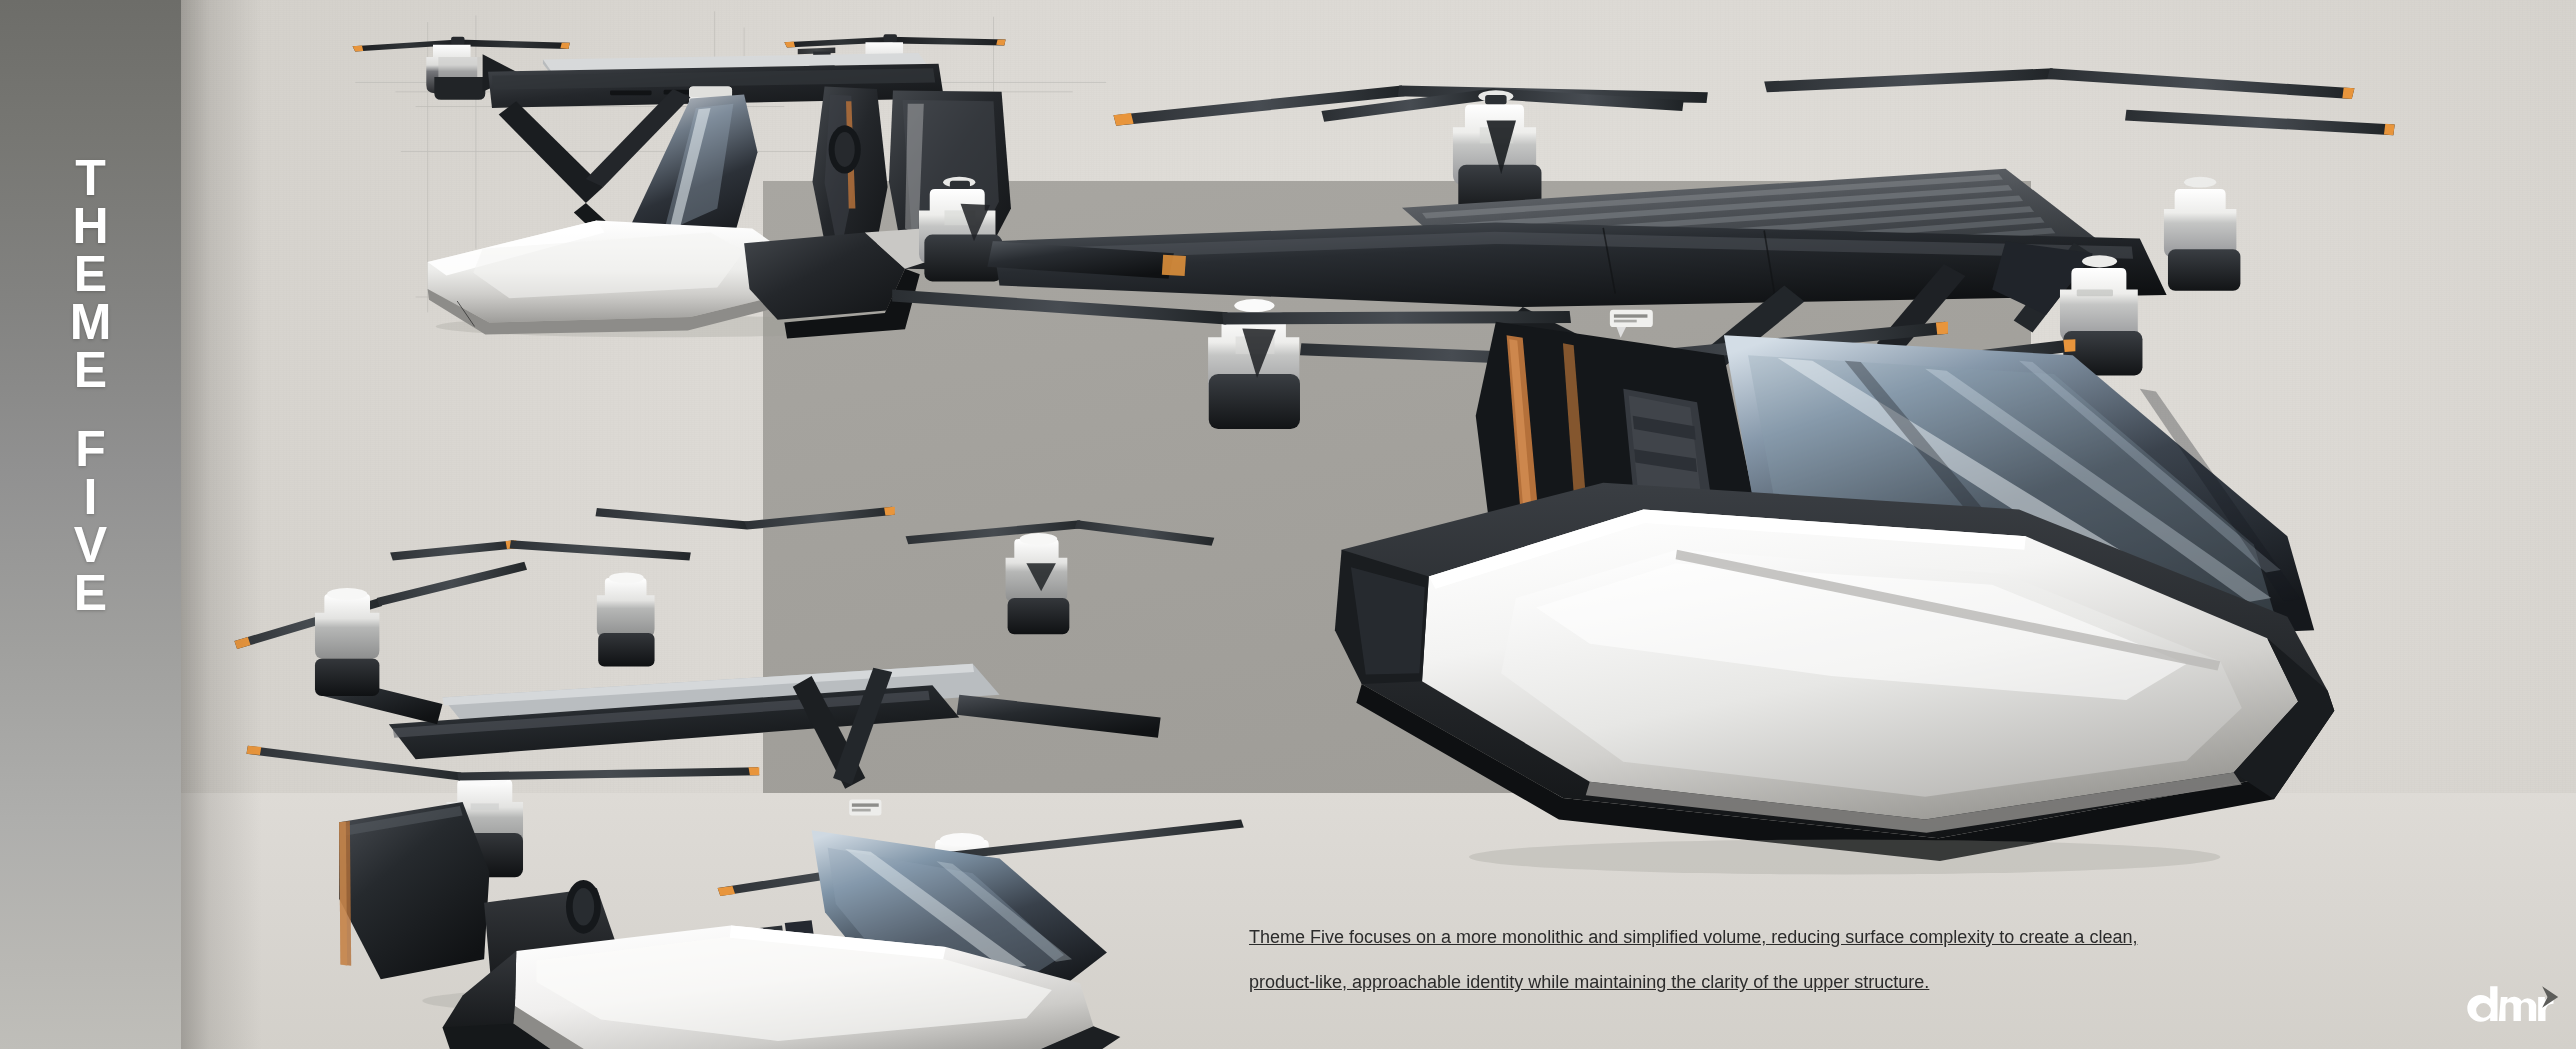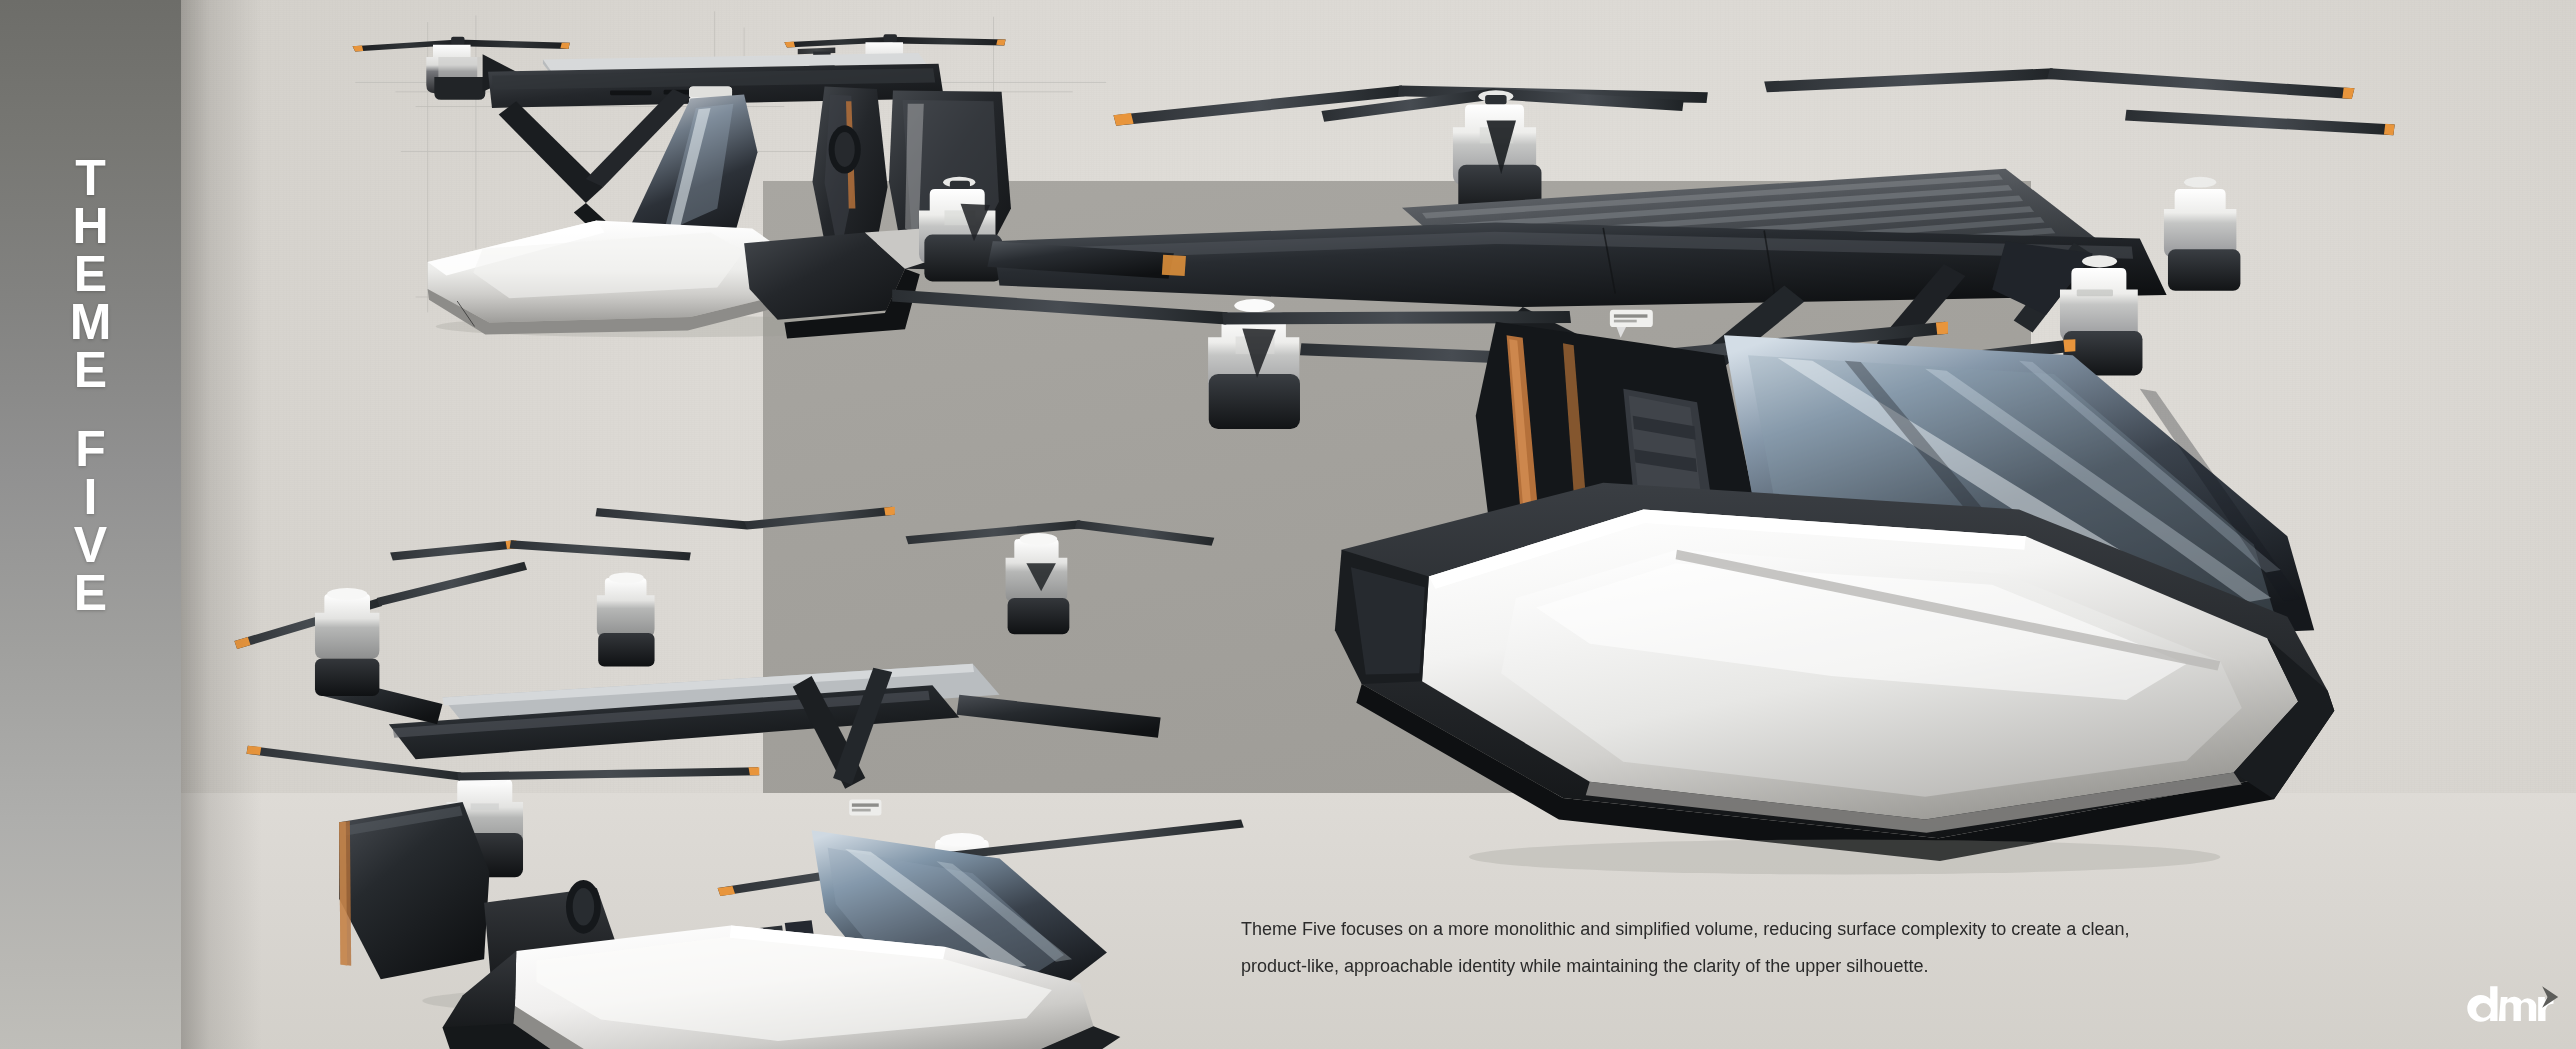--- a/index.html
+++ b/index.html
@@ -68,21 +68,21 @@
   
   .render{ position:absolute; z-index:4; }
   svg{ display:block; overflow:visible; }
 
   
   #caption{
     position:absolute; left:1233px; top:907px; width:1020px; z-index:8;
     color:#2b2b2b; font-size:18px; line-height:1.62;
     font-family:"Liberation Sans", sans-serif;
   }
-  #caption p{ margin:8px; }
+  #caption p{ margin:16px;text-decoration:underline; }
 
   
   #logo{
     position:absolute; left:2463px; top:981px; width:101px; height:52px; z-index:8;
     display:flex; align-items:center;
   }
 </style>
 </head>
 <body>
 
@@ -596,21 +596,21 @@
       <div class="gap"></div>
       <div class="ch">F</div>
       <div class="ch">I</div>
       <div class="ch">V</div>
       <div class="ch">E</div>
     </div>
   </div>
 
   <div id="caption">
     <p>Theme Five focuses on a more monolithic and simplified volume, reducing surface complexity to create a clean,</p>
-    <p>product-like, approachable identity while maintaining the clarity of the upper silhouette.</p>
+    <p>product-like, approachable identity while maintaining the clarity of the upper structure.</p>
   </div>
 
   <div id="logo">
     <svg width="101" height="52" viewBox="0 0 150 78">
 
       <path d="M40 8 h11 v52 h-11 v-5 a20 20 0 1 1 0 -28 z M30 33 a11 11 0 1 0 0 22 a11 11 0 0 0 0 -22 z" fill="#ffffff"></path>
 
       <path d="M56 24 h10 v4 a13 13 0 0 1 21 2 a13 13 0 0 1 22 6 v24 h-11 v-22 a6 6 0 0 0 -12 0 v22 h-11 v-22 a6 6 0 0 0 -12 0 v22 h-10 z" fill="#ffffff"></path>
 
       <path d="M112 24 h10 v5 a13 13 0 0 1 13 -6 v11 a11 11 0 0 0 -12 10 v16 h-11 z" fill="#ffffff"></path>

